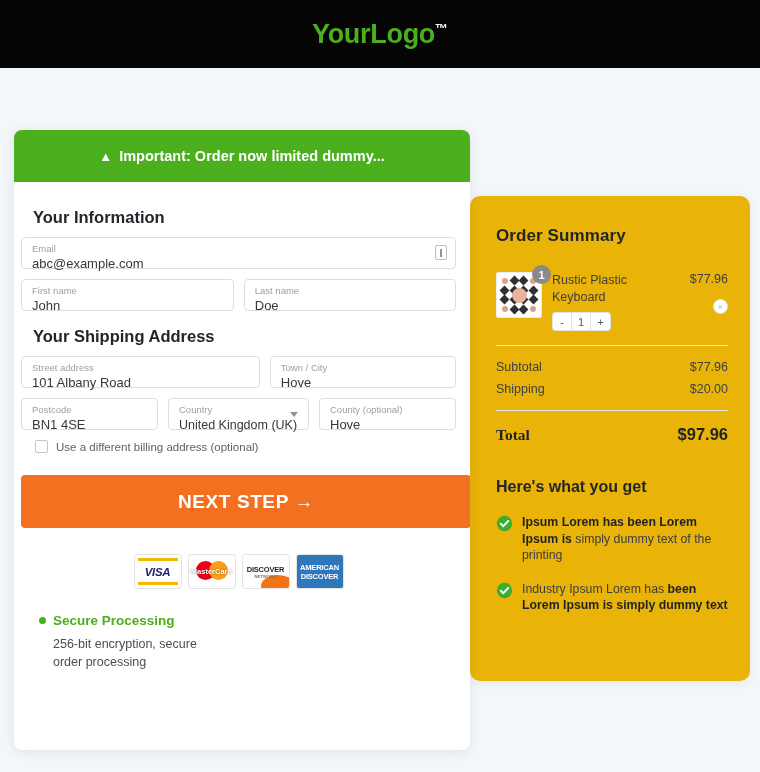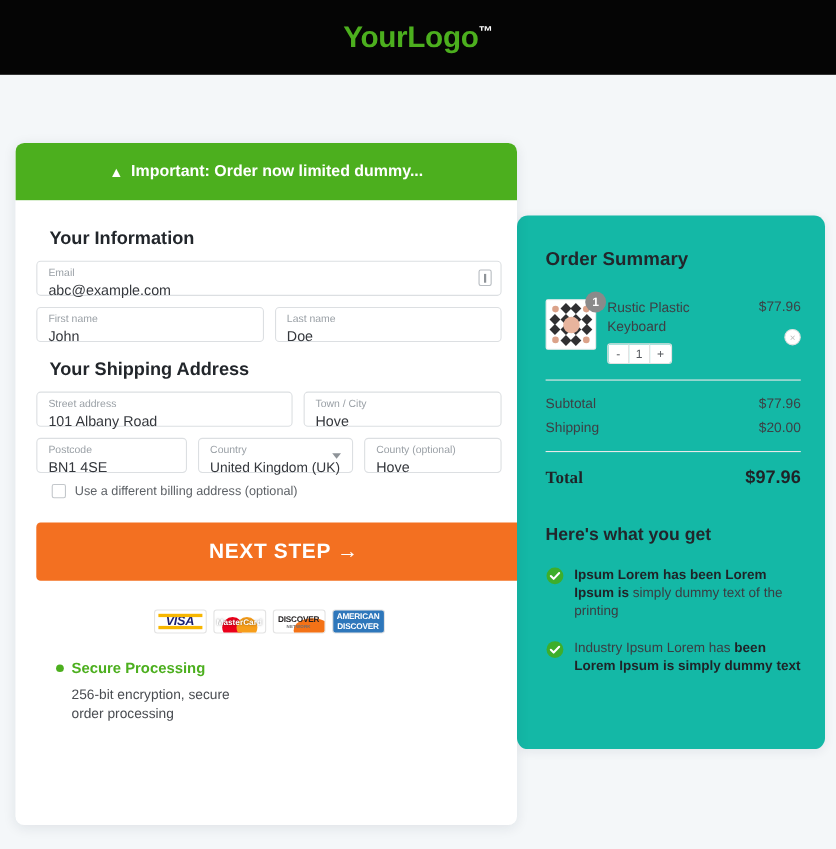--- a/index.html
+++ b/index.html
@@ -23,21 +23,21 @@
     position: relative; line-height: 1;
   }
   .logo .tm {
     color: #ffffff; font-size: 13px; font-weight: bold;
     vertical-align: super; letter-spacing: 0;
   }
 
   
   .summary-card {
     position: absolute; left: 470px; top: 196px; width: 280px; height: 485px;
-    background: #14b8a6; border-radius: 10px;
+    background: #eab308; border-radius: 10px;
     box-shadow: 0 2px 10px rgba(20,30,50,0.07);
     padding: 30px 22px 0 26px;
   }
   .summary-title {
     font-size: 17px; font-weight: bold; color: #22262b;
     letter-spacing: 0.1px; margin-bottom: 26px;
   }
   .line-item { position: relative; display: flex; align-items: flex-start; min-height: 58px; }
   .thumb-wrap { position: relative; width: 46px; flex: 0 0 46px; margin-right: 10px; }
   .thumb {
@@ -97,21 +97,21 @@
     background: #ffffff; border-radius: 8px;
     box-shadow: 0 2px 12px rgba(20,30,50,0.09);
     overflow: hidden;
   }
   .alert-bar {
     height: 52px; background: #4caf1e; color: #ffffff;
     display: flex; align-items: center; justify-content: center;
     font-size: 14.5px; font-weight: bold;
   }
   .warn-icon { margin-right: 7px; font-size: 13px; line-height: 1; }
-  .form-body { padding: 20px 14px 0 7px; margin-left: 12px; }
+  .form-body { padding: 20px 14px 0 7px; }
   .section-title {
     font-size: 16.5px; font-weight: bold; color: #22262b;
     margin: 6px 0 10px 12px;
   }
   .field-row { display: flex; gap: 10px; margin-bottom: 10px; }
   .field {
     position: relative; border: 1px solid #dcdfe2; border-radius: 4px;
     background: #fff; height: 32px; padding: 5px 10px 0 10px; flex: 1 1 auto;
   }
   .field-label { font-size: 9.5px; color: #9aa0a6; line-height: 12px; }
@@ -136,21 +136,21 @@
 
   .next-btn {
     display: block; width: 450px; height: 53px; margin: 22px auto 0 auto;
     background: #f37021; border: none; border-radius: 4px;
     color: #ffffff; font-size: 19px; font-weight: bold; letter-spacing: 0.6px;
     font-family: "Liberation Sans", sans-serif; cursor: pointer;
   }
 
   .cards-row { display: flex; justify-content: center; gap: 6px; margin-top: 26px; }
   .card-logo {
-    width: 48px; height: 22px; border-radius: 3px; border: 1px solid #e3e3e3;
+    width: 48px; height: 35px; border-radius: 3px; border: 1px solid #e3e3e3;
     display: flex; align-items: center; justify-content: center;
     font-size: 8px; font-weight: bold; overflow: hidden; position: relative;
   }
   .cl-visa { background: #fff; color: #1a1f71; flex-direction: column; }
   .cl-visa .bar-top { position: absolute; top: 3px; left: 3px; right: 3px; height: 3px; background: #f7b600; }
   .cl-visa .bar-bot { position: absolute; bottom: 3px; left: 3px; right: 3px; height: 3px; background: #f7b600; }
   .cl-visa span { font-size: 11.5px; font-style: italic; letter-spacing: -0.3px; }
   .cl-mc { background: #fff; }
   .cl-mc .mc-red { position: absolute; left: 7px; top: 6px; width: 19px; height: 19px; border-radius: 50%; background: #eb001b; }
   .cl-mc .mc-yellow { position: absolute; right: 7px; top: 6px; width: 19px; height: 19px; border-radius: 50%; background: #f79e1b; }

